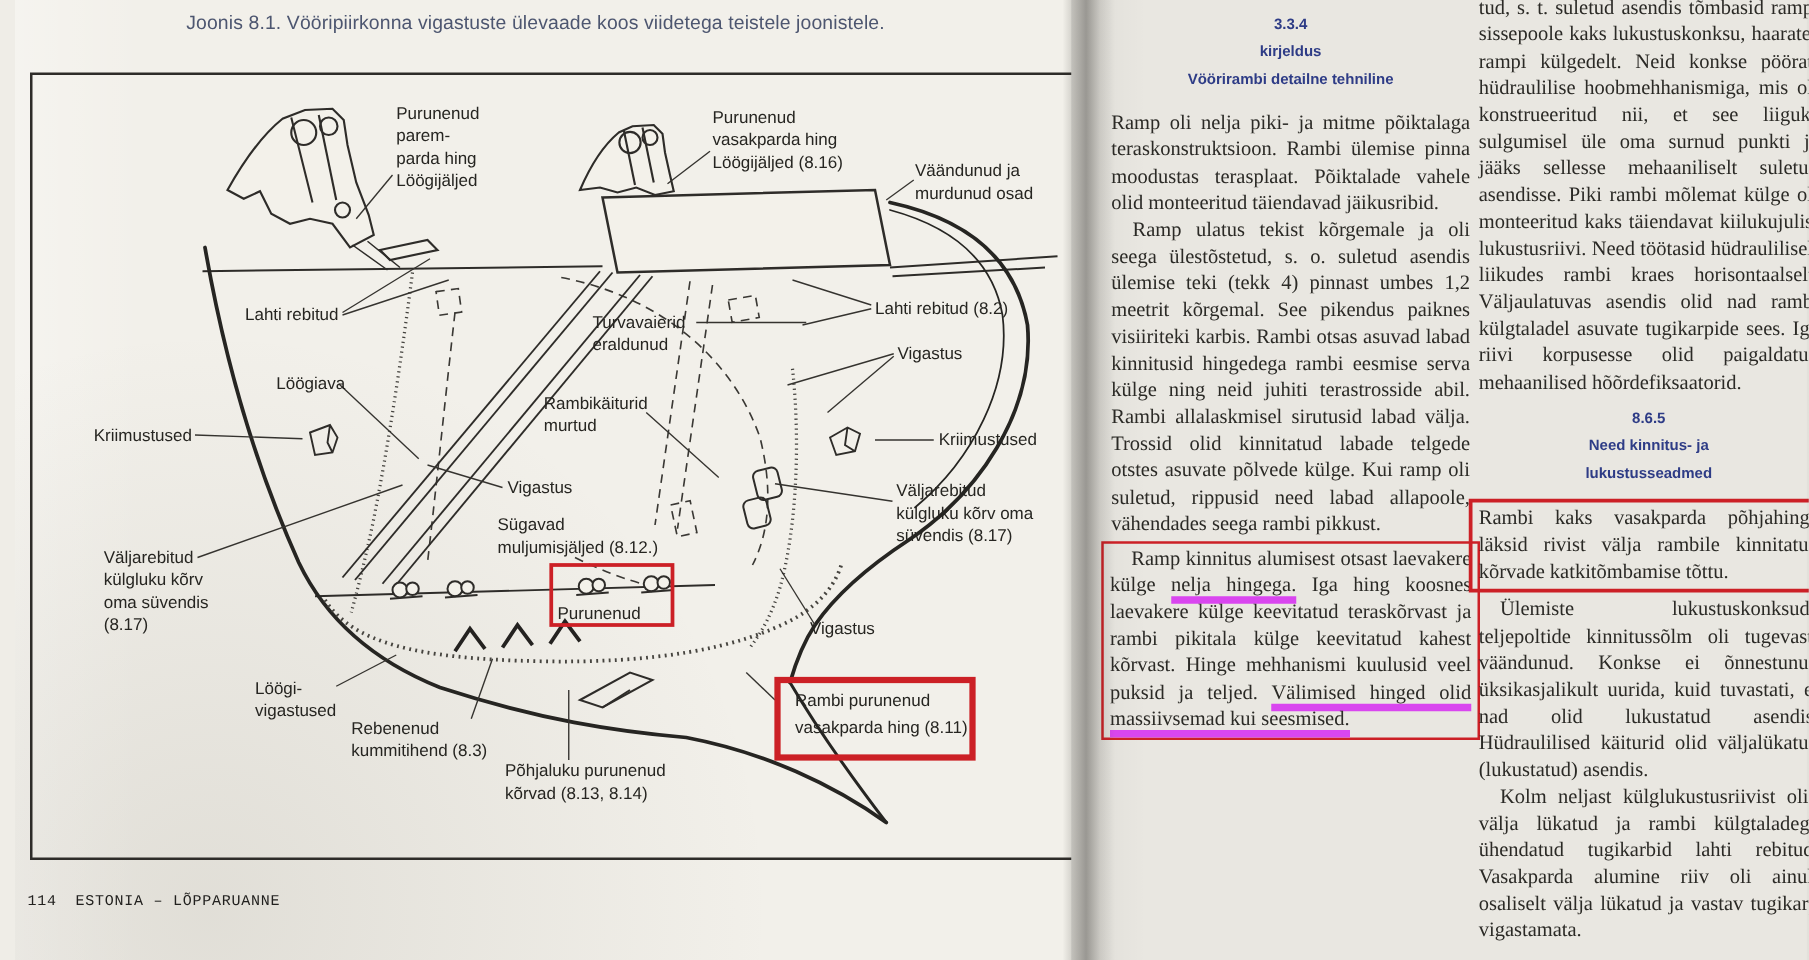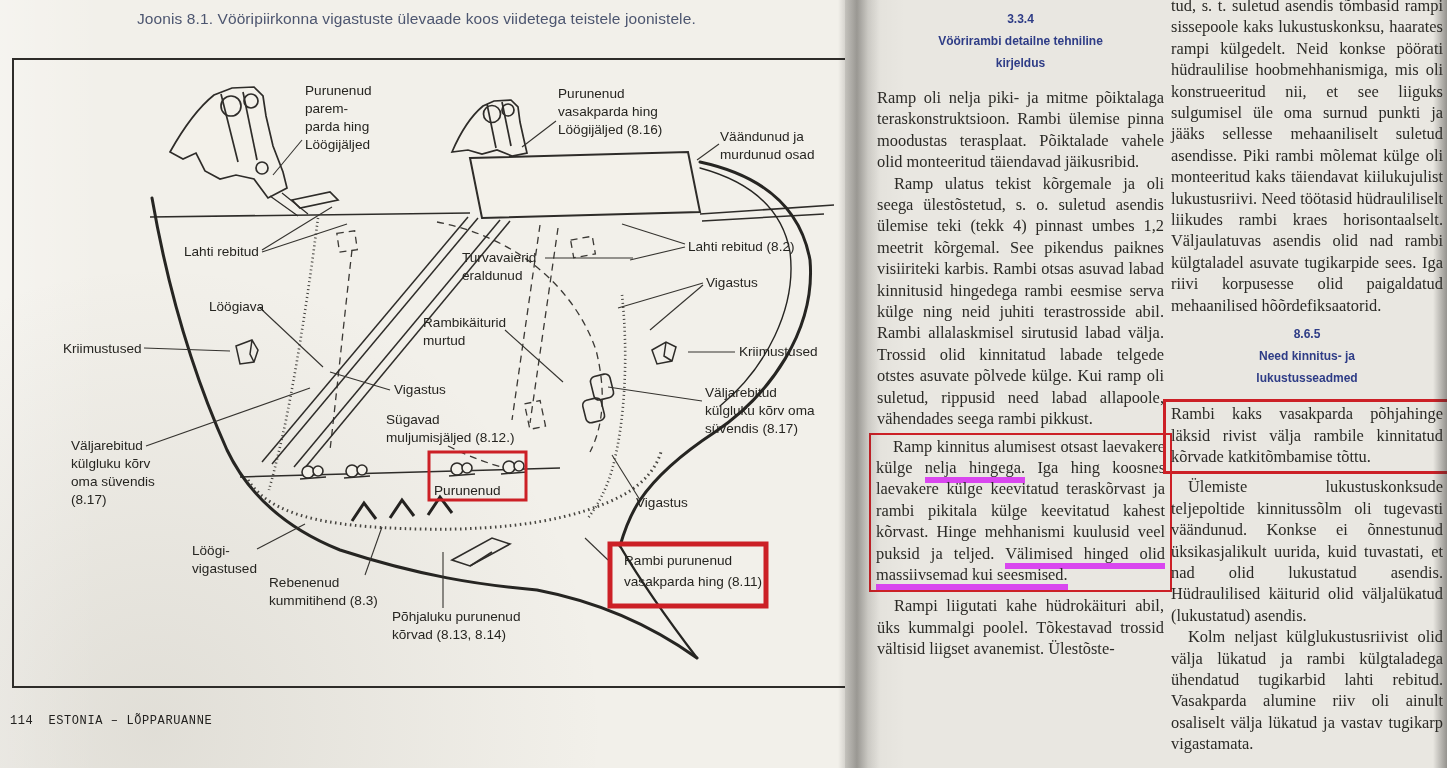--- a/index.html
+++ b/index.html
@@ -1,18 +1,18 @@
 <!DOCTYPE html>
 <html><head>
 <meta charset="utf-8">
 <style>
   html,body{margin:0;padding:0;}
   body{width:1447px;height:768px;overflow:hidden;position:relative;
        font-family:"Liberation Sans",sans-serif;background:#efede7;}
-  .stage{position:absolute;inset:0;}
+  .stage{position:absolute;inset:0;margin-left:12px;}
   
   .left-page{position:absolute;left:0;top:0;width:860px;height:768px;
              background:#f2f0ea;
              background-image:radial-gradient(ellipse at 18% 95%, rgba(120,115,100,.14), rgba(0,0,0,0) 45%),
                               linear-gradient(to right, rgba(255,255,255,.25), rgba(0,0,0,0) 12%);}
   .caption{position:absolute;left:137px;top:10px;font-size:15.5px;color:#4d5670;
            letter-spacing:.1px;}
   .footer{position:absolute;left:10px;top:714px;font-family:"Liberation Mono",monospace;
           font-size:12px;color:#22211f;letter-spacing:.6px;}
   .footer .pnum{margin-right:15px;}
@@ -275,27 +275,26 @@
     <div class="footer">
       <span class="pnum">114</span><span>ESTONIA – LÕPPARUANNE</span>
     </div>
   </div>
 
   <div class="right-page"></div>
 
   <div class="col col1">
     <div class="sec-head">
       <div>3.3.4</div>
+      <div>kirjeldus</div>
       <div>Vöörirambi detailne tehniline</div>
-      <div>kirjeldus</div>
     </div>
     <p class="body-p first">Ramp oli nelja piki- ja mitme põiktalaga teraskonstruktsioon. Rambi ülemise pinna moodustas terasplaat. Põiktalade vahele olid monteeritud täiendavad jäikusribid.</p>
     <p class="body-p">Ramp ulatus tekist kõrgemale ja oli seega ülestõstetud, s. o. suletud asendis ülemise teki (tekk 4) pinnast umbes 1,2 meetrit kõrgemal. See pikendus paiknes visiiriteki karbis. Rambi otsas asuvad labad kinnitusid hingedega rambi eesmise serva külge ning neid juhiti terastrosside abil. Rambi allalaskmisel sirutusid labad välja. Trossid olid kinnitatud labade telgede otstes asuvate põlvede külge. Kui ramp oli suletud, rippusid need labad allapoole, vähendades seega rambi pikkust.</p>
     <p class="body-p boxed"><span>Ramp kinnitus alumisest otsast laevakere külge </span><span class="redline">nelja hingega.</span><span> Iga hing koosnes laevakere külge keevitatud teraskõrvast ja rambi pikitala külge keevitatud kahest kõrvast. Hinge mehhanismi kuulusid veel puksid ja teljed. </span><span class="redline">Välimised hinged olid massiivsemad kui seesmised.</span></p>
-    <p class="body-p">Rampi liigutati kahe hüdrokäituri abil, üks kummalgi poolel. Tõkestavad trossid vältisid liigset avanemist. Ülestõste-</p>
   </div>
 
   <div class="col col2">
     <p class="body-p first">tud, s. t. suletud asendis tõmbasid rampi sissepoole kaks lukustuskonksu, haarates rampi külgedelt. Neid konkse pöörati hüdraulilise hoobmehhanismiga, mis oli konstrueeritud nii, et see liiguks sulgumisel üle oma surnud punkti ja jääks sellesse mehaaniliselt suletud asendisse. Piki rambi mõlemat külge oli monteeritud kaks täiendavat kiilukujulist lukustusriivi. Need töötasid hüdrauliliselt liikudes rambi kraes horisontaalselt. Väljaulatuvas asendis olid nad rambi külgtaladel asuvate tugikarpide sees. Iga riivi korpusesse olid paigaldatud mehaanilised hõõrdefiksaatorid.</p>
     <div class="sec-head">
       <div>8.6.5</div>
       <div>Need kinnitus- ja</div>
       <div>lukustusseadmed</div>
     </div>
     <p class="body-p first boxed2">Rambi kaks vasakparda põhjahinge läksid rivist välja rambile kinnitatud kõrvade katkitõmbamise tõttu.</p>

